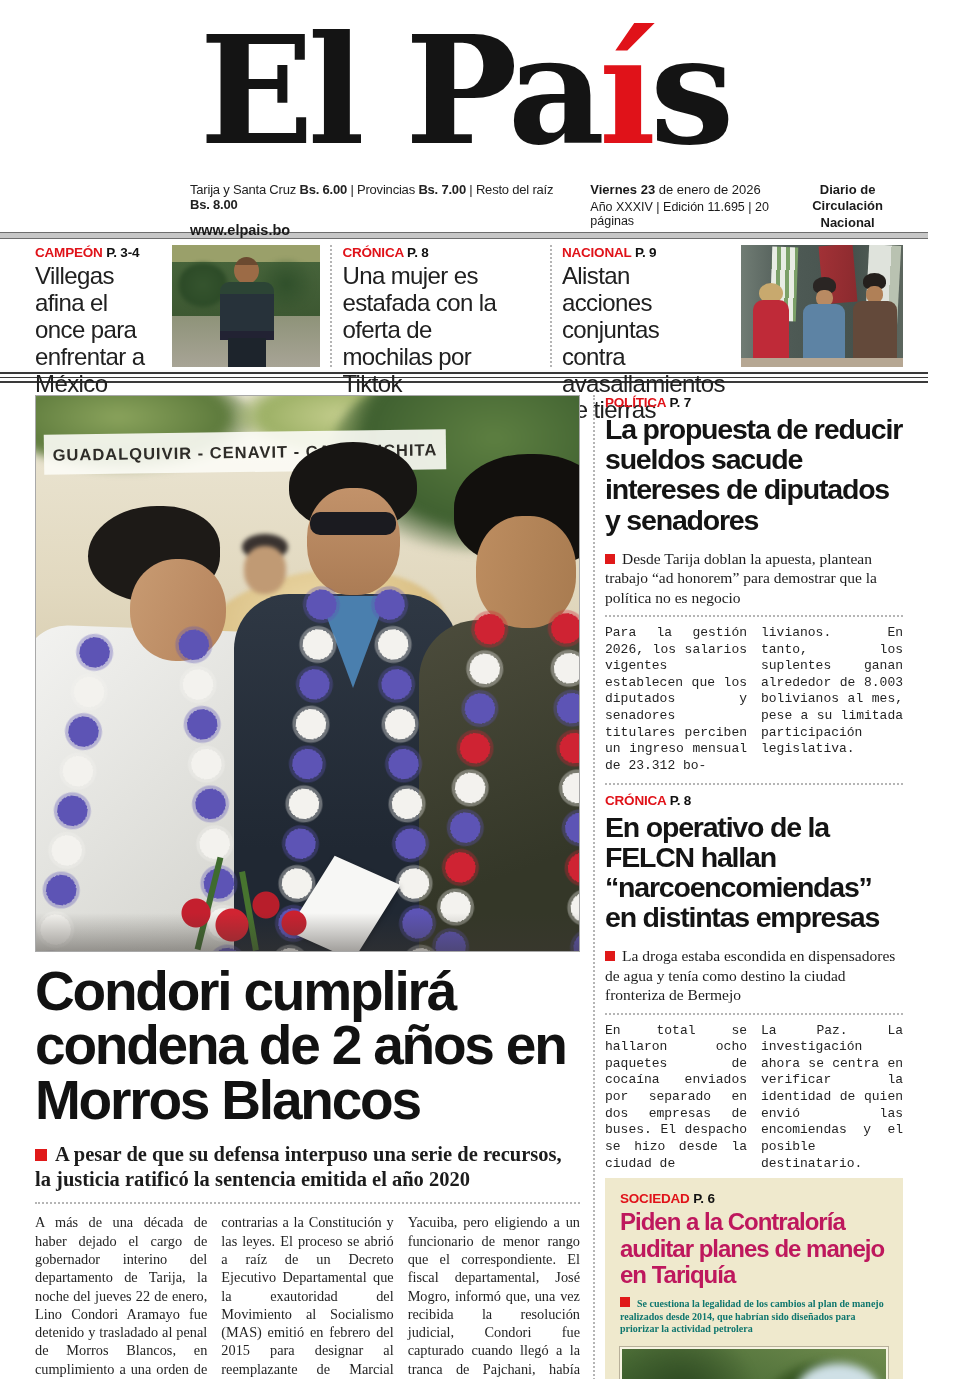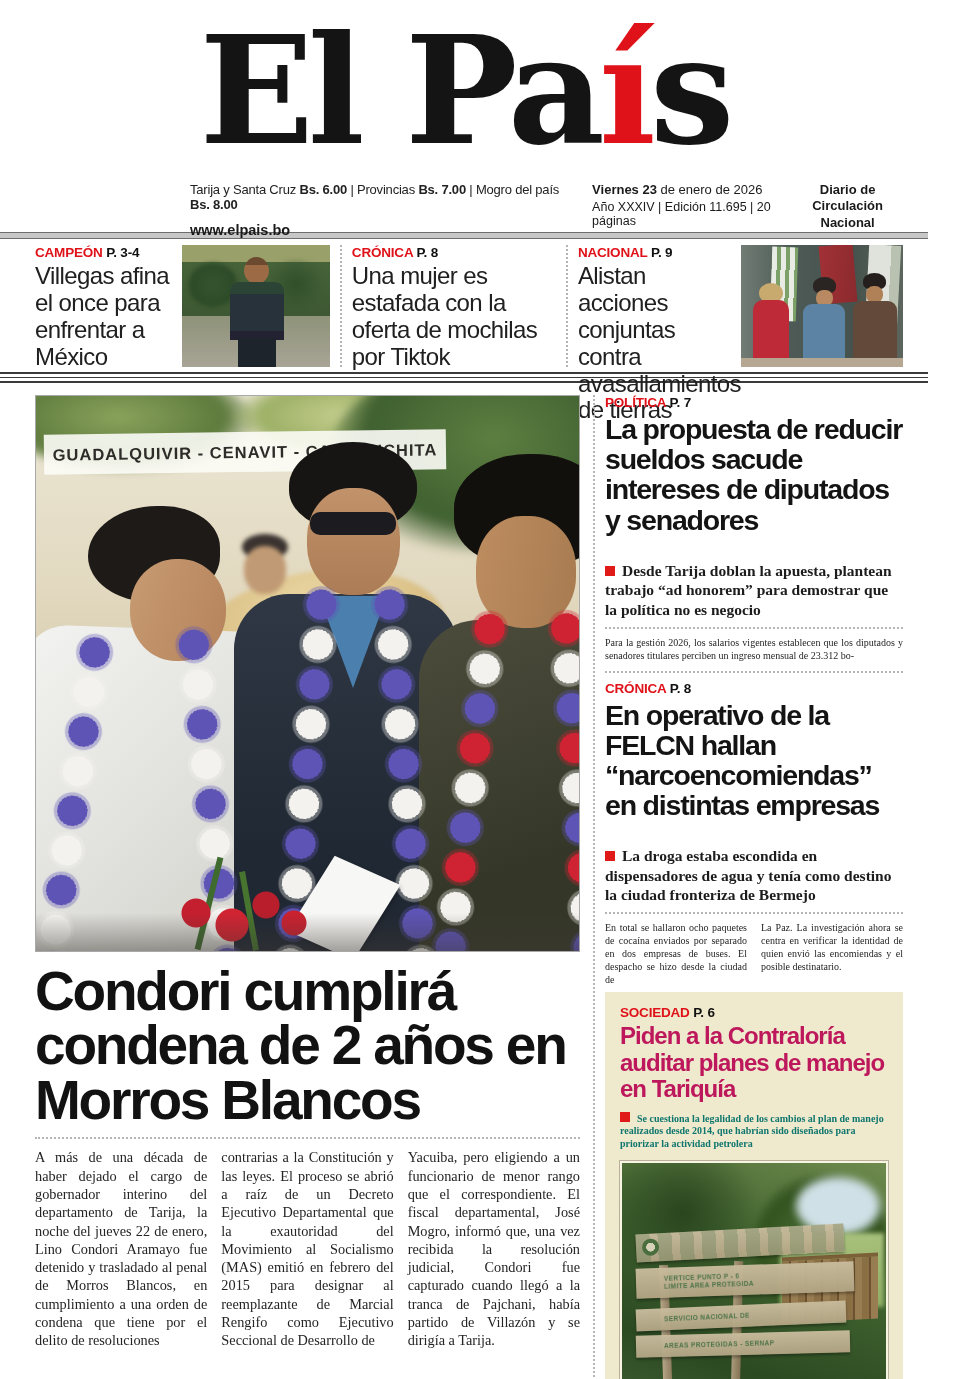--- a/index.html
+++ b/index.html
@@ -28,21 +28,21 @@
   .teasers { display:flex; height:128px; padding:6px 25px 0 35px; }
   .teaser { display:flex; }
   .teaser-1 { width:315px; }
   .teaser-2 { width:218px; }
   .teaser-3 { flex:1; }
   .vdot { width:0; border-left:2px dotted #b5b5b5; margin:0 10px; }
   .kicker { font-size:13.5px; font-weight:bold; letter-spacing:-0.2px; margin-bottom:3px; }
   .k-red { color:#e01219; }
   .k-page { color:#111; }
   .t-title { font-weight:400; font-size:24px; line-height:1.12; letter-spacing:-0.6px; color:#202020; }
-  .teaser-text { flex:1; padding-right:0; }
+  .teaser-text { flex:1; padding-right:16px; }
   .t-photo { width:148px; height:122px; position:relative; overflow:hidden; flex:none; }
   .t-photo-3 { width:162px; }
 
   
   .tp1 { background:linear-gradient(180deg,#9aa06a 0%,#9aa06a 14%,#46633a 14%,#3d5832 58%,#8e9379 58%,#a8a496 100%); }
   .tp1 .blob1 { position:absolute; left:6px; top:18px; width:50px; height:44px; border-radius:50%; background:radial-gradient(circle,#35542e,#2c4a27 70%,transparent 75%); filter:blur(2px); }
   .tp1 .blob2 { position:absolute; right:4px; top:14px; width:60px; height:50px; border-radius:50%; background:radial-gradient(circle,#30502b,transparent 72%); filter:blur(2px); }
   .tp1 .head { position:absolute; left:62px; top:12px; width:25px; height:27px; border-radius:50%; background:linear-gradient(#6b4a30 0 30%,#9c6b46 30%); }
   .tp1 .torso { position:absolute; left:48px; top:37px; width:54px; height:58px; border-radius:9px 9px 0 0; background:linear-gradient(180deg,#2c4435 0 20%,#27323a 20% 85%,#223 85%); }
   .tp1 .legs { position:absolute; left:56px; top:93px; width:38px; height:29px; background:#1d242c; }
@@ -128,23 +128,23 @@
   .main-subhead { margin-top:15px; font-family:"Liberation Serif", serif; font-weight:bold; font-size:20.5px; line-height:1.22; color:#1c1c1c; }
   .redsq { display:inline-block; width:12px; height:12px; background:#e01919; margin-right:8px; }
   .redsq-sm { display:inline-block; width:10px; height:10px; background:#e01919; margin-right:7px; }
   .hdot { border-top:2px dotted #b5b5b5; margin:10px 0 9px 0; }
   .body3 { display:flex; gap:14px; }
   .bcol { flex:1; font-family:"Liberation Serif", serif; font-size:14.3px; line-height:1.28; text-align:justify; color:#242424; }
 
   
   .rstory { margin-bottom:6px; }
   .rc-headline { font-size:28.5px; font-weight:bold; line-height:1.06; letter-spacing:-1.2px; color:#141414; margin-top:4px; }
-  .rc-subhead { margin-top:26px; font-family:"Liberation Serif", serif; font-weight:bold; font-size:15.5px; line-height:1.25; color:#1c1c1c; }
+  .rc-subhead { margin-top:14px; font-family:"Liberation Serif", serif; font-weight:normal; font-size:15.5px; line-height:1.25; color:#1c1c1c; }
   .rc-body { display:flex; gap:14px; margin-top:2px; }
-  .rc-col { flex:1; font-family:Liberation Serif, serif; font-size:10px; line-height:1.28; text-align:justify; color:#242424; }
+  .rc-col { flex:1; font-family:Liberation Mono, monospace; font-size:13px; line-height:1.28; text-align:justify; color:#242424; }
   .hdot-r { border-top:2px dotted #b5b5b5; margin:8px 0; }
 
   
   .sociedad-box { background:#efe9cd; padding:13px 15px 14px 15px; margin-top:4px; }
   .sb-headline { font-size:24px; font-weight:bold; line-height:1.1; letter-spacing:-1px; color:#be185d; margin-top:3px; }
   .sb-subhead { margin-top:9px; font-family:"Liberation Serif", serif; font-weight:bold; font-size:10px; line-height:1.26; color:#0f766e; }
   .sb-photo { position:relative; width:100%; height:290px; margin-top:11px; border:2px solid #f7f4e2; outline:1px solid #b8b09a; overflow:hidden;
               background:linear-gradient(200deg,#6f8b4e 0%,#40632f 35%,#2c4a22 68%,#49683c 100%); }
   .sp-blob1 { left:-20px; top:-20px; width:160px; height:140px; border-radius:50%; background:radial-gradient(circle,#2a451f,transparent 72%); filter:blur(3px); }
   .sp-blob2 { left:130px; top:10px; width:140px; height:150px; border-radius:50%; background:radial-gradient(circle,#507439 0,#33531f 60%,transparent 75%); filter:blur(3px); }
@@ -168,21 +168,21 @@
 </style>
 </head>
 <body>
 
 <div class="page">
 
   <header class="masthead">
     <div class="logo"><span>El Pa</span><span class="logo-i">í</span><span>s</span></div>
     <div class="mh-info">
       <div>
-        <div class="mh-prices"><span>Tarija y Santa Cruz </span><b>Bs. 6.00</b><span> | Provincias </span><b>Bs. 7.00</b><span> | Mogro del país </span><b>Bs. 8.00</b></div>
+        <div class="mh-prices"><span>Tarija y Santa Cruz </span><b>Bs. 6.00</b><span> | Provincias </span><b>Bs. 7.00</b><span> | Resto del raíz </span><b>Bs. 8.00</b></div>
         <div class="mh-site">www.elpais.bo</div>
       </div>
       <div class="mh-date">
         <div class="dl1"><b>Viernes 23</b><span> de enero de 2026</span></div>
         <div class="mh-edition">Año XXXIV | Edición 11.695 | 20 páginas</div>
       </div>
       <div class="mh-tagline">
         <div>Diario de</div>
         <div>Circulación</div>
         <div>Nacional</div>
@@ -266,39 +266,41 @@
         <div class="shape garland g2b"></div>
         <div class="shape garland garland-rwb g3a"></div>
         <div class="shape garland garland-rwb g3b"></div>
         <div class="shape mp-paper"></div>
         <div class="shape mp-stem1"></div>
         <div class="shape mp-stem2"></div>
         <div class="shape mp-glad"></div>
         <div class="shape mp-floor"></div>
       </figure>
       <h1 class="main-headline">Condori cumplirá condena de 2 años en Morros Blancos</h1>
+      <p class="main-subhead"><span class="redsq"></span><span>A pesar de que su defensa interpuso una serie de recursos, la justicia ratificó la sentencia emitida el año 2020</span></p>
       <div class="hdot"></div>
       <div class="body3">
         <div class="bcol">A más de una década de haber dejado el cargo de gobernador interino del departamento de Tarija, la noche del jueves 22 de enero, Lino Condori Aramayo fue detenido y trasladado al penal de Morros Blancos, en cumplimiento a una orden de condena que tiene por el delito de resoluciones</div>
         <div class="bcol">contrarias a la Constitución y las leyes. El proceso se abrió a raíz de un Decreto Ejecutivo Departamental que la exautoridad del Movimiento al Socialismo (MAS) emitió en febrero del 2015 para designar al reemplazante de Marcial Rengifo como Ejecutivo Seccional de Desarrollo de</div>
         <div class="bcol"><span>Yacuiba, pero eligiendo a un funcionario de menor rango que el correspondiente. El fiscal departamental, José Mogro, informó que, una vez recibida la resolución judicial, Condori fue capturado cuando llegó a la tranca de Pajchani, había partido de Villazón y se dirigía a Tarija.</span>  </div>
       </div>
     </div>
 
     <div class="vdot-main"></div>
 
     <div class="col-right">
 
       <article class="rstory">
         <div class="kicker"><span class="k-red">POLÍTICA</span> <span class="k-page">P. 7</span></div>
         <h2 class="rc-headline">La propuesta de reducir sueldos sacude intereses de diputados y senadores</h2>
         <p class="rc-subhead"><span class="redsq-sm"></span><span>Desde Tarija doblan la apuesta, plantean trabajo “ad honorem” para demostrar que la política no es negocio</span></p>
         <div class="hdot-r"></div>
         <div class="rc-body">
           <div class="rc-col">Para la gestión 2026, los salarios vigentes establecen que los diputados y senadores titulares perciben un ingreso mensual de 23.312 bo-</div>
+          <div class="rc-col">livianos. En tanto, los suplentes ganan alrededor de 8.003 bolivianos al mes, pese a su limitada participación legislativa.</div>
         </div>
         <div class="hdot-r"></div>
       </article>
 
       <article class="rstory">
         <div class="kicker"><span class="k-red">CRÓNICA</span> <span class="k-page">P. 8</span></div>
         <h2 class="rc-headline">En operativo de la FELCN hallan “narcoencomiendas” en distintas empresas</h2>
         <p class="rc-subhead"><span class="redsq-sm"></span><span>La droga estaba escondida en dispensadores de agua y tenía como destino la ciudad fronteriza de Bermejo</span></p>
         <div class="hdot-r"></div>
         <div class="rc-body">

